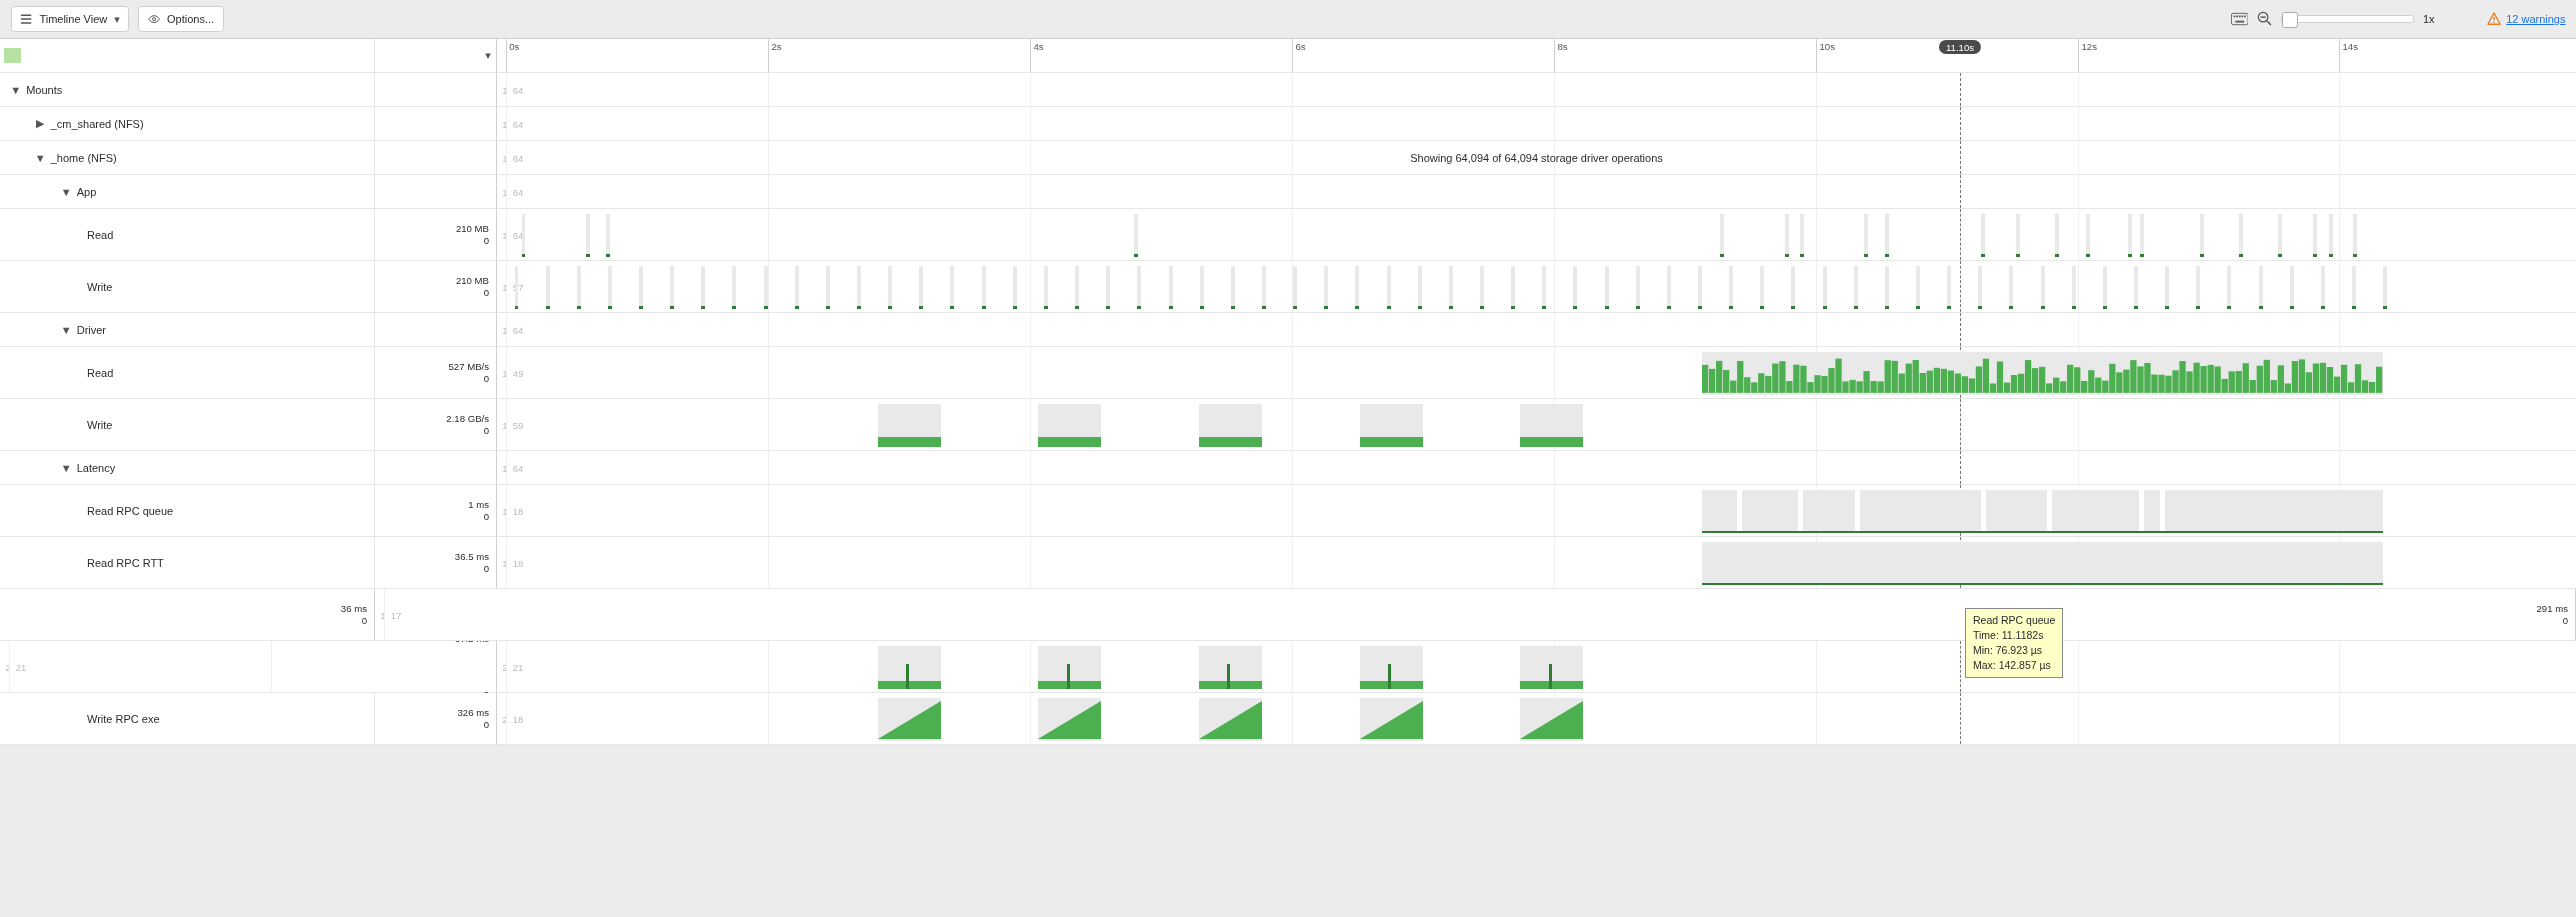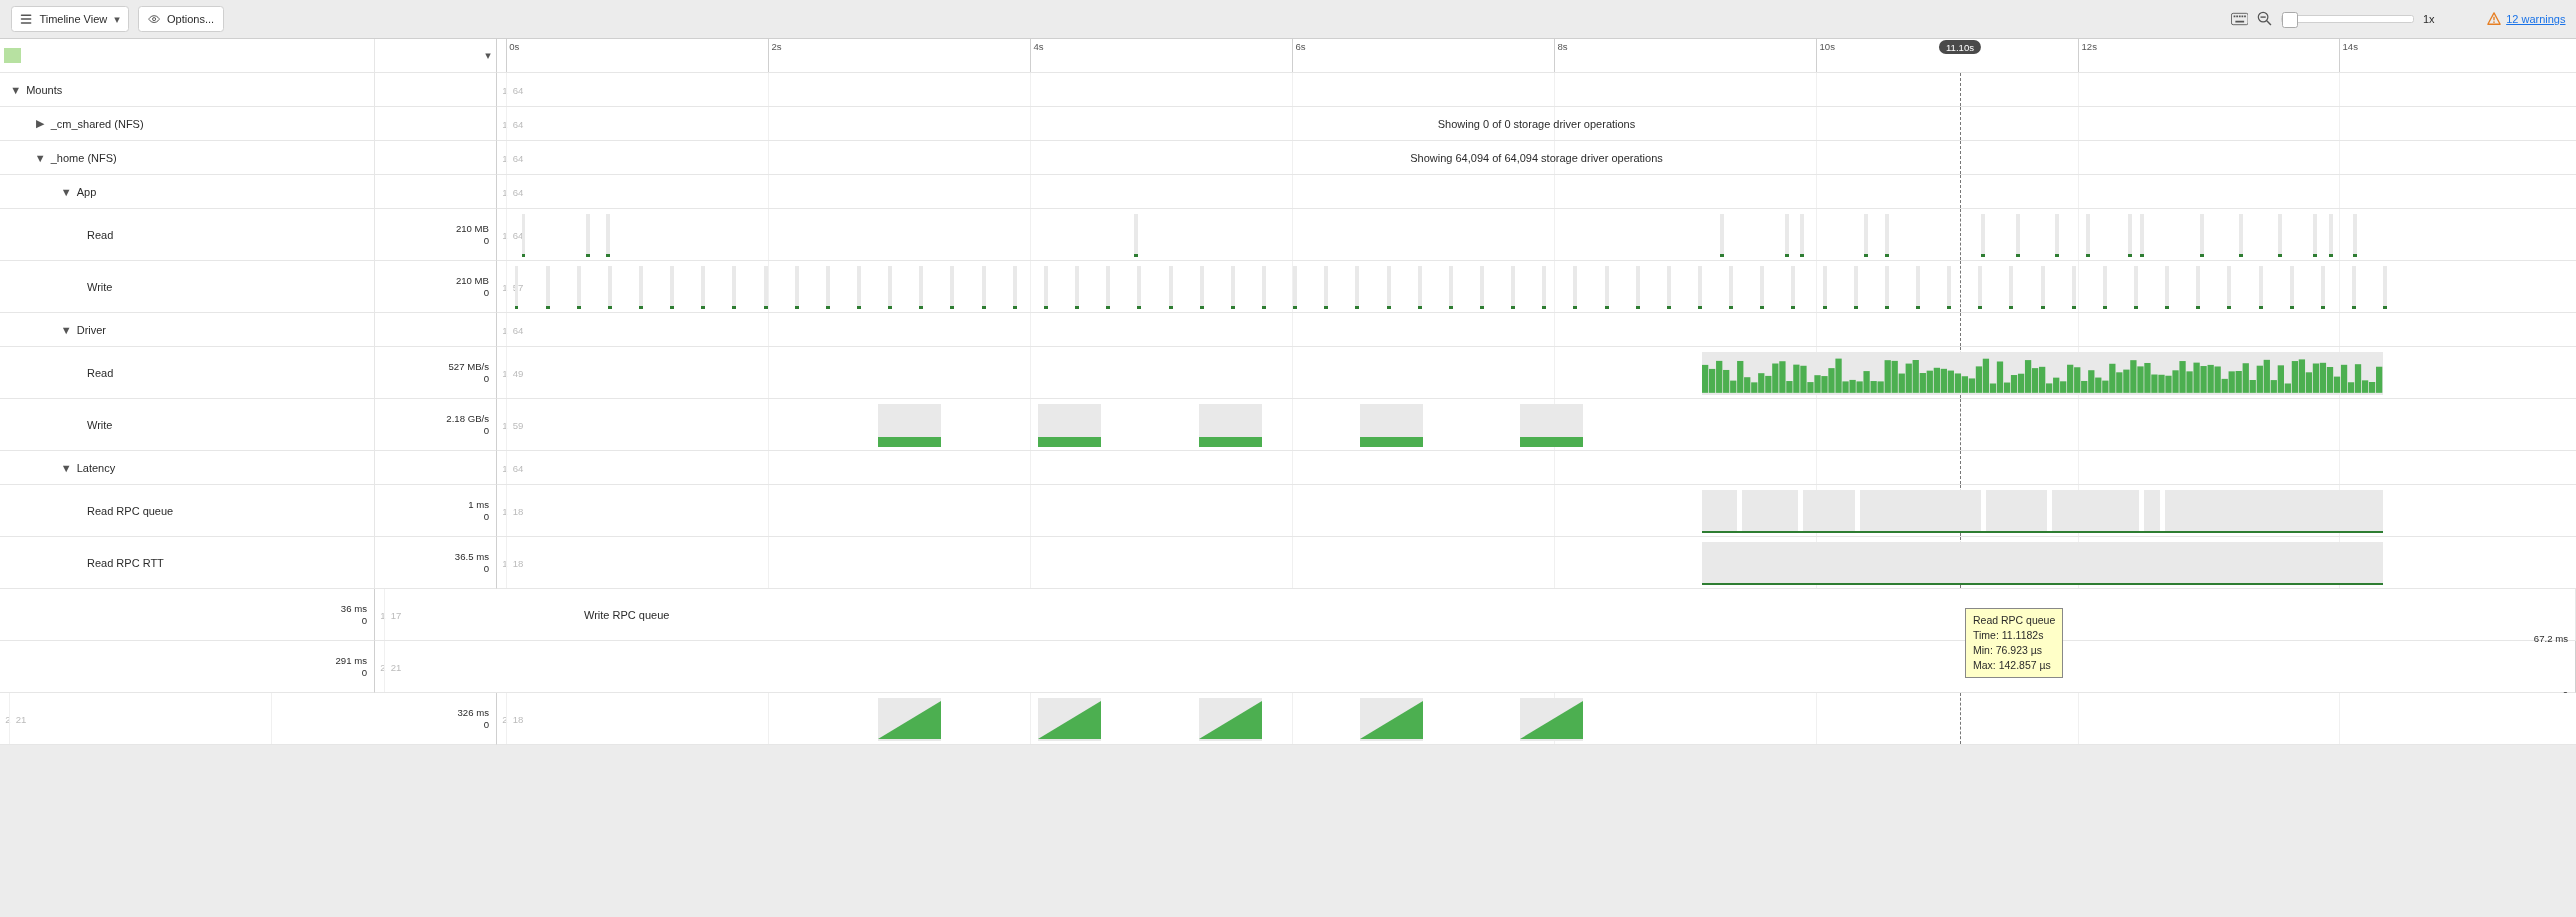--- a/index.html
+++ b/index.html
@@ -192,21 +192,20 @@
         <div class="dim-num"><span class="n1">1</span><span>64</span></div>
         <div class="axis-tick" style="left: 8.7px;"></div>
         <div class="axis-tick" style="left: 271px;"></div>
         <div class="axis-tick" style="left: 533px;"></div>
         <div class="axis-tick" style="left: 795px;"></div>
         <div class="axis-tick" style="left: 1057px;"></div>
         <div class="axis-tick" style="left: 1319px;"></div>
         <div class="axis-tick" style="left: 1581px;"></div>
         <div class="axis-tick" style="left: 1842px;"></div>
         <div class="cursor-line" style="left: 1463px; height: 33px;"></div>
-        <div class="center-text">Showing 0 of 0 storage driver operations</div>
       </div>
       <div class="lcell indent-1 row-h" style="height: 33px;">
         <span class="twisty">▼</span>
         <span>_home (NFS)</span>
       </div>
       <div class="scell row-h" style="height: 33px;"></div>
       <div class="tcell row-h" style="height: 33px;">
         <div class="dim-num"><span class="n1">1</span><span>64</span></div>
         <div class="axis-tick" style="left: 8.7px;"></div>
         <div class="axis-tick" style="left: 271px;"></div>
@@ -680,23 +679,20 @@
         <div class="axis-tick" style="left: 533px;"></div>
         <div class="axis-tick" style="left: 795px;"></div>
         <div class="axis-tick" style="left: 1057px;"></div>
         <div class="axis-tick" style="left: 1319px;"></div>
         <div class="axis-tick" style="left: 1581px;"></div>
         <div class="axis-tick" style="left: 1842px;"></div>
         <div class="cursor-line" style="left: 1463px; height: 51px;"></div>
         <div class="gblk" style="left: 1205px; width: 681px; top: 5.2px; bottom: 3.5px;"></div>
         <div class="gline" style="left: 1205px; width: 681px; bottom: 3.5px;"></div>
       </div>
-      <div class="lcell indent-3 row-tall" style="height: 51px;">
-        <span>Write RPC queue</span>
-      </div>
       <div class="scell row-tall" style="height: 51px;">
         <div>291 ms</div>
         <div>0</div>
       </div>
       <div class="tcell row-tall" style="height: 51px;">
         <div class="dim-num"><span class="n1">2</span><span>21</span></div>
         <div class="axis-tick" style="left: 8.7px;"></div>
         <div class="axis-tick" style="left: 271px;"></div>
         <div class="axis-tick" style="left: 533px;"></div>
         <div class="axis-tick" style="left: 795px;"></div>
@@ -750,20 +746,23 @@
         <div class="gblk" style="left: 702px; width: 63px; top: 5.2px; bottom: 3.5px;"></div>
         <div class="gfill" style="left: 702px; width: 63px; bottom: 3.5px; height: 7.9px;"></div>
         <div class="gfill dark" style="left: 730px; width: 2.6px; bottom: 3.5px; height: 25px;"></div>
         <div class="gblk" style="left: 863px; width: 63px; top: 5.2px; bottom: 3.5px;"></div>
         <div class="gfill" style="left: 863px; width: 63px; bottom: 3.5px; height: 7.9px;"></div>
         <div class="gfill dark" style="left: 891px; width: 2.6px; bottom: 3.5px; height: 25px;"></div>
         <div class="gblk" style="left: 1023px; width: 63px; top: 5.2px; bottom: 3.5px;"></div>
         <div class="gfill" style="left: 1023px; width: 63px; bottom: 3.5px; height: 7.9px;"></div>
         <div class="gfill dark" style="left: 1052px; width: 2.6px; bottom: 3.5px; height: 25px;"></div>
       </div>
+      <div class="lcell indent-3 row-tall" style="height: 51px;">
+        <span>Write RPC exe</span>
+      </div>
       <div class="scell row-tall" style="height: 51px;">
         <div>326 ms</div>
         <div>0</div>
       </div>
       <div class="tcell row-tall" style="height: 51px;">
         <div class="dim-num"><span class="n1">2</span><span>18</span></div>
         <div class="axis-tick" style="left: 8.7px;"></div>
         <div class="axis-tick" style="left: 271px;"></div>
         <div class="axis-tick" style="left: 533px;"></div>
         <div class="axis-tick" style="left: 795px;"></div>

